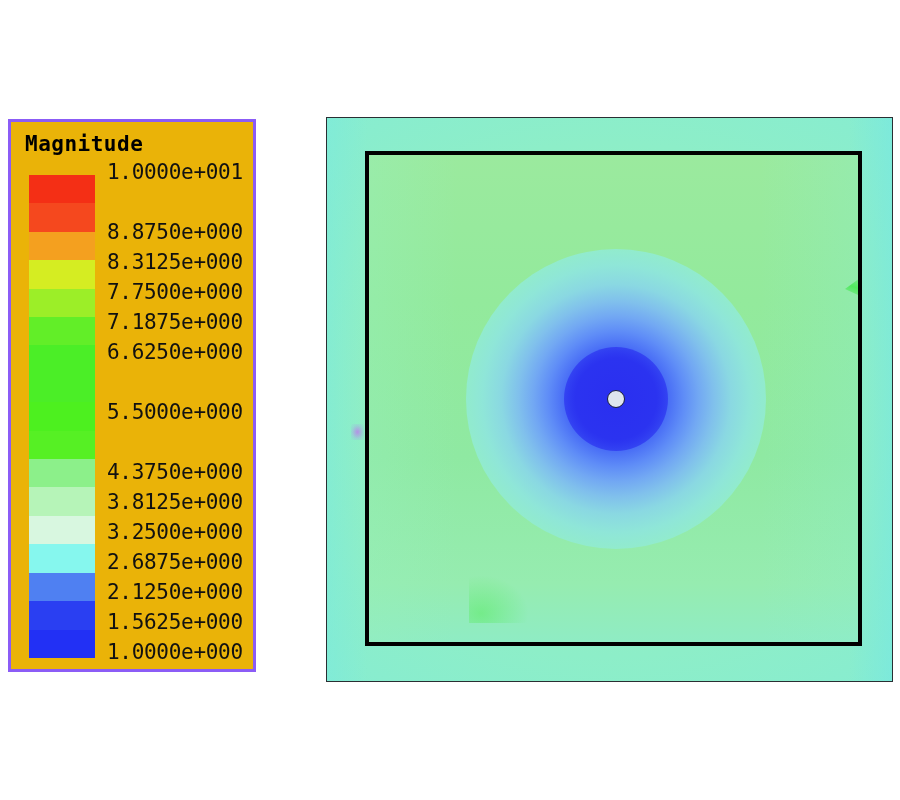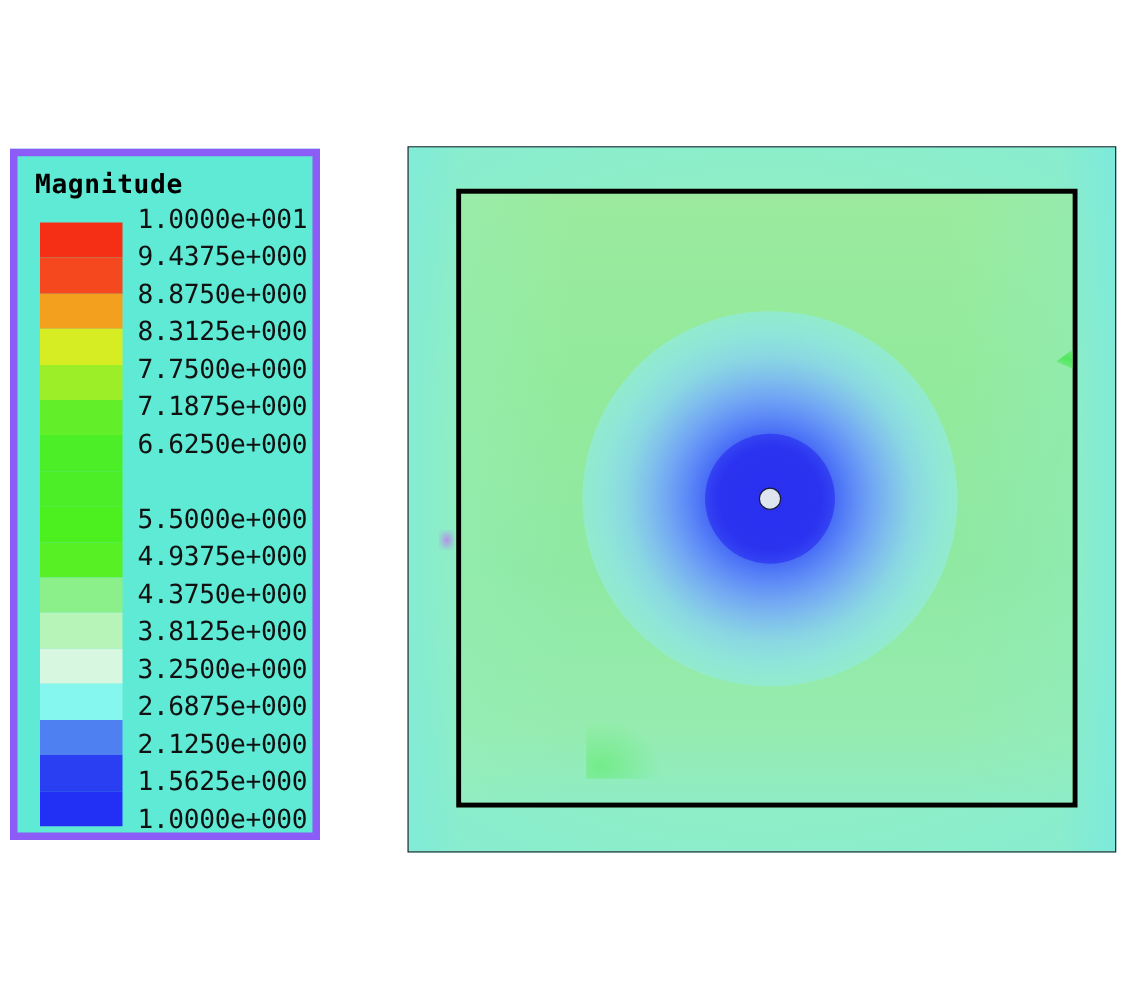--- a/index.html
+++ b/index.html
@@ -15,22 +15,22 @@
     overflow: hidden;
   }
 
   
   #legend-panel {
     position: absolute;
     left: 8px;
     top: 119px;
     width: 248px;
     height: 553px;
-    background: #5eead4;
-    border: 6px solid #8b5cf6;
+    background: #eab308;
+    border: 3px solid #8b5cf6;
     box-sizing: border-box;
   }
   #legend-title {
     position: absolute;
     left: 14px;
     top: 10px;
     font-family: "DejaVu Sans Mono", monospace;
     font-size: 21px;
     font-weight: bold;
     letter-spacing: 0.5px;
@@ -235,28 +235,26 @@
       <div class="cb-band" style="background: rgb(182, 244, 184);"></div>
       <div class="cb-band" style="background: rgb(216, 247, 224);"></div>
       <div class="cb-band" style="background: rgb(134, 247, 238);"></div>
       <div class="cb-band" style="background: rgb(79, 128, 242);"></div>
       <div class="cb-band" style="background: rgb(42, 63, 242);"></div>
       <div class="cb-band" style="background: rgb(34, 48, 245);"></div>
     </div>
 
   <div id="legend-labels">
       <div class="cb-label" style="top: 0px;">1.0000e+001</div>
-      <div class="cb-label" style="top: 30px;">9.4375e+000</div>
       <div class="cb-label" style="top: 60px;">8.8750e+000</div>
       <div class="cb-label" style="top: 90px;">8.3125e+000</div>
       <div class="cb-label" style="top: 120px;">7.7500e+000</div>
       <div class="cb-label" style="top: 150px;">7.1875e+000</div>
       <div class="cb-label" style="top: 180px;">6.6250e+000</div>
       <div class="cb-label" style="top: 240px;">5.5000e+000</div>
-      <div class="cb-label" style="top: 270px;">4.9375e+000</div>
       <div class="cb-label" style="top: 300px;">4.3750e+000</div>
       <div class="cb-label" style="top: 330px;">3.8125e+000</div>
       <div class="cb-label" style="top: 360px;">3.2500e+000</div>
       <div class="cb-label" style="top: 390px;">2.6875e+000</div>
       <div class="cb-label" style="top: 420px;">2.1250e+000</div>
       <div class="cb-label" style="top: 450px;">1.5625e+000</div>
       <div class="cb-label" style="top: 480px;">1.0000e+000</div>
     </div>
 
 </div>

